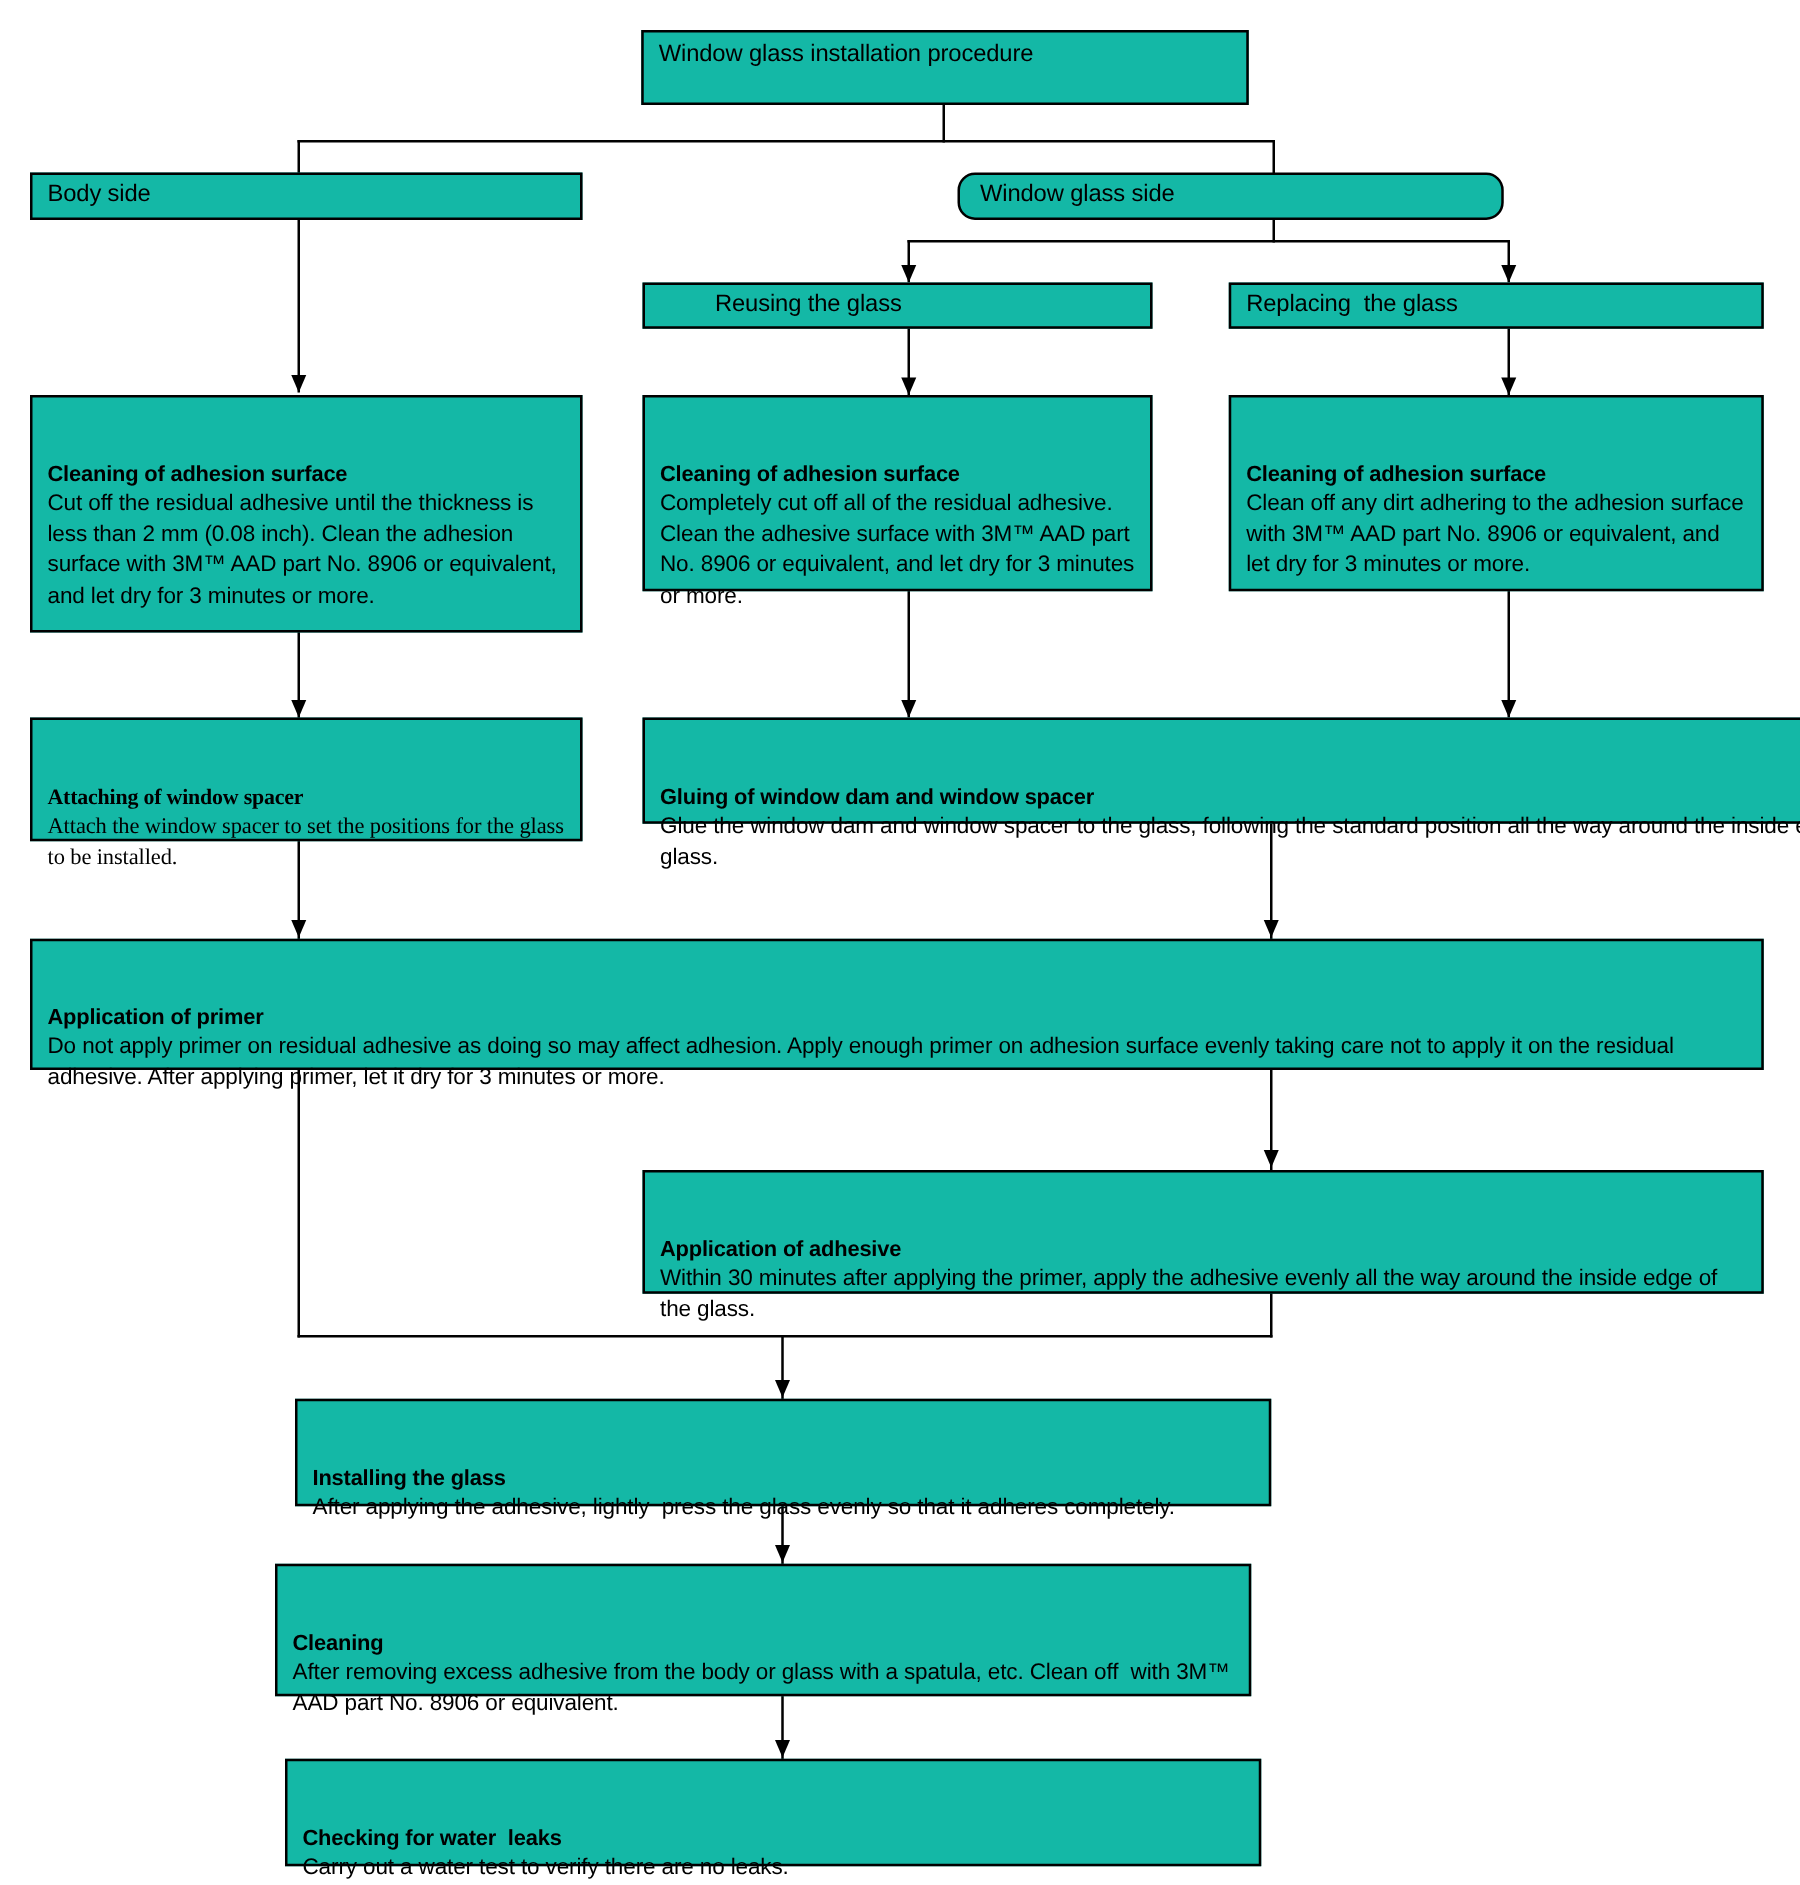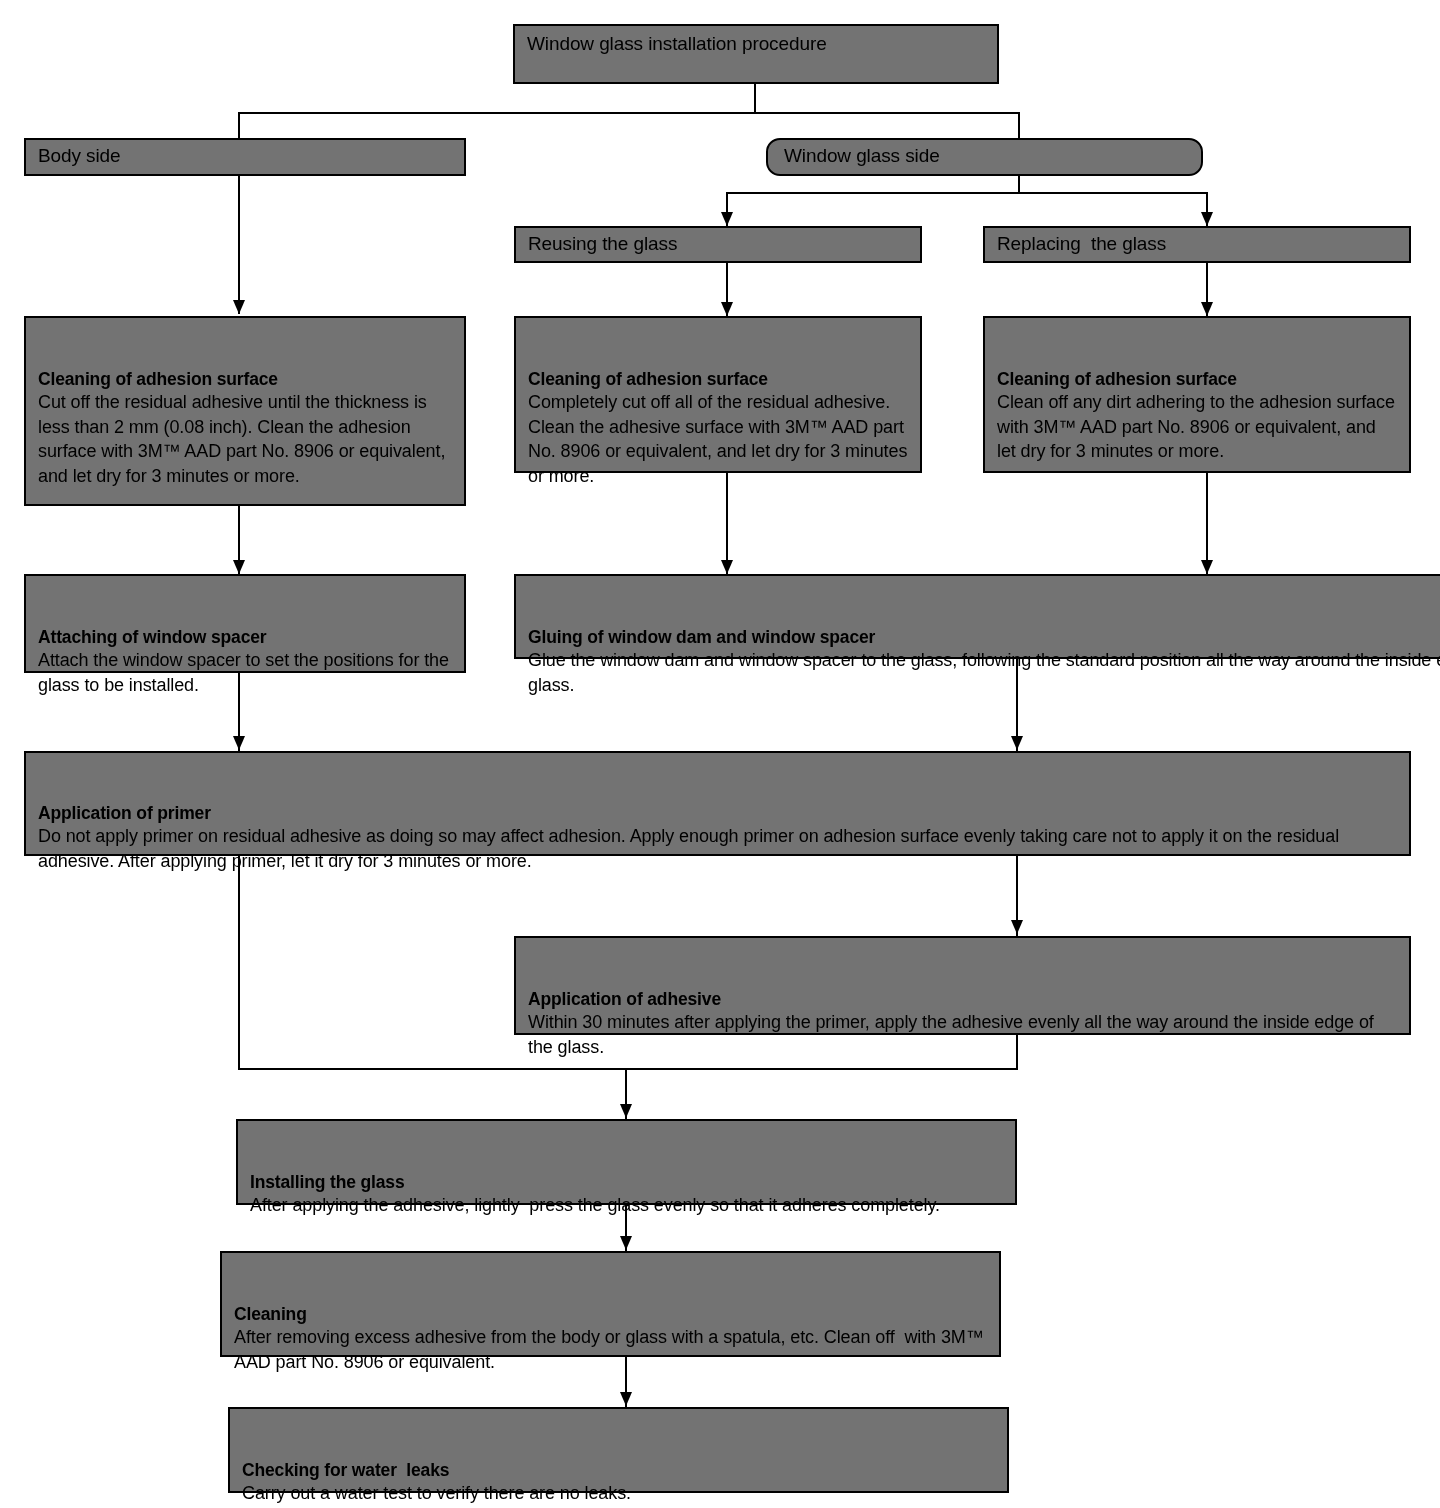--- a/index.html
+++ b/index.html
@@ -16,21 +16,21 @@
     position: relative;
     width: 1440px;
     height: 1508px;
     background: #ffffff;
     overflow: hidden;
   }
   .box {
     position: absolute;
     box-sizing: border-box;
     border: 2px solid #000000;
-    background: #737373;
+    background: #14b8a6;
     z-index: 5;
   }
   .box .inner {
     padding: 6px 10px 4px 12px;
   }
   .ttl {
     font-weight: bold;
     font-size: 17.5px;
     line-height: 1.28;
     letter-spacing: -0.15px;
@@ -149,21 +149,21 @@
     </div>
   </div>
 
   <div class="box plainbox" style="left:766px; top:138px; width:437px; height:38px;border-radius:14px;">
     <div class="inner" style="padding-top:5px; padding-left:16px;">
       <div class="plain">Window glass side</div>
     </div>
   </div>
 
   <div class="box plainbox" style="left:514px; top:226px; width:408px; height:37px;">
-    <div class="inner" style="padding-top:5px;">
+    <div class="inner" style="padding-top:5px;margin-left:44px;">
       <div class="plain">Reusing the glass</div>
     </div>
   </div>
 
   <div class="box plainbox" style="left:983px; top:226px; width:428px; height:37px;">
     <div class="inner" style="padding-top:5px;">
       <div class="plain">Replacing  the glass</div>
     </div>
   </div>
 
@@ -181,21 +181,21 @@
     </div>
   </div>
 
   <div class="box" style="left:983px; top:316px; width:428px; height:157px;">
     <div class="inner">
       <div class="ttl">Cleaning of adhesion surface</div>
       <div class="bdy">Clean off any dirt adhering to the adhesion surface with 3M™ AAD part No. 8906 or equivalent, and let dry for 3 minutes or more.</div>
     </div>
   </div>
 
-  <div class="box" style="left:24px; top:574px; width:442px; height:99px;">
+  <div class="box" style="left:24px; top:574px; width:442px; height:99px;font-family:Liberation Serif, serif;">
     <div class="inner">
       <div class="ttl">Attaching of window spacer</div>
       <div class="bdy">Attach the window spacer to set the positions for the glass to be installed.</div>
     </div>
   </div>
 
   <div class="box" style="left:514px; top:574px; width:1043px; height:85px;">
     <div class="inner">
       <div class="ttl">Gluing of window dam and window spacer</div>
       <div class="bdy">Glue the window dam and window spacer to the glass, following the standard position all the way around the inside edge of the glass.</div>

